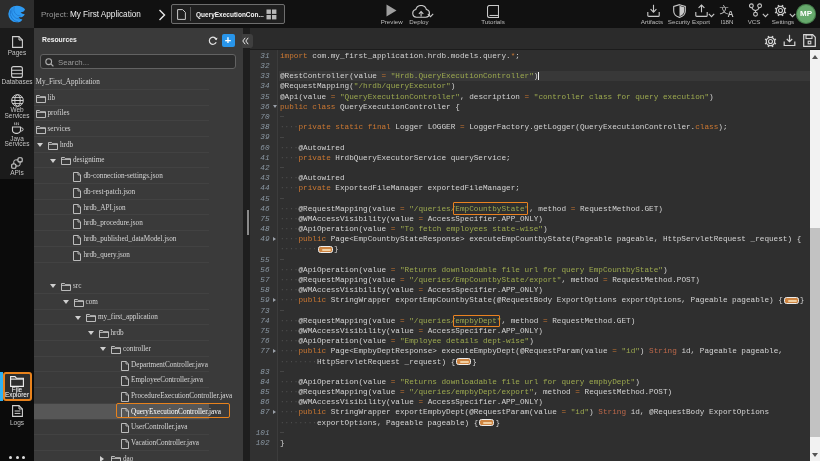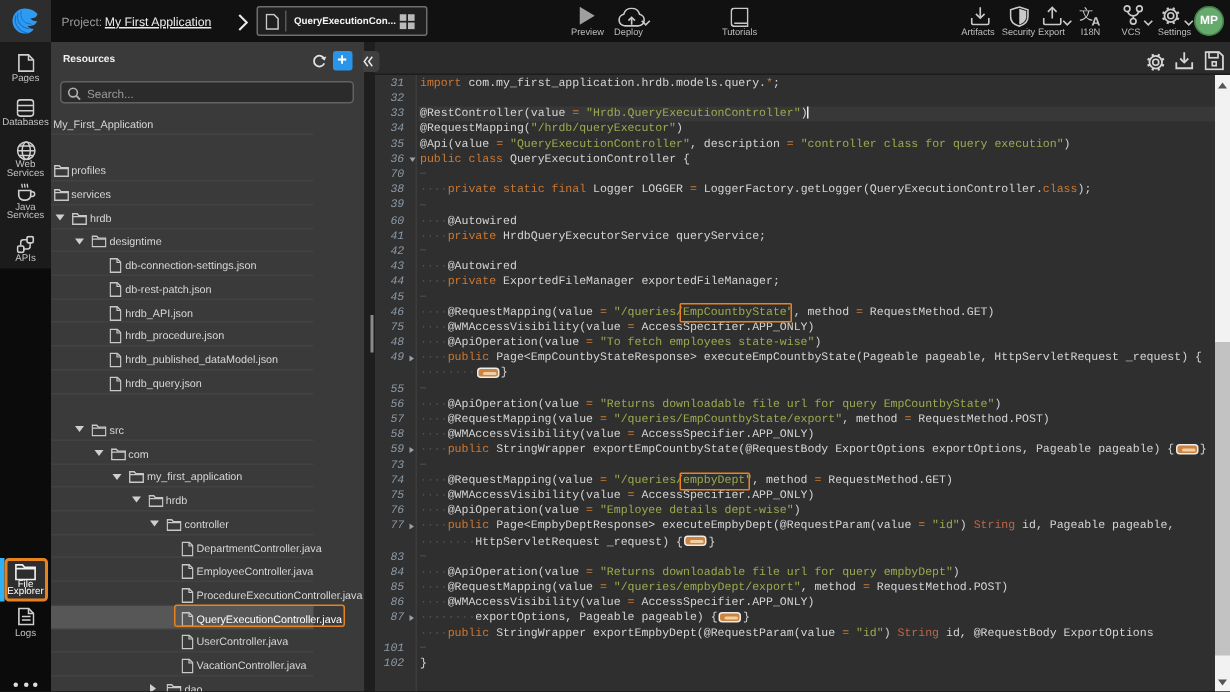--- a/index.html
+++ b/index.html
@@ -35,21 +35,21 @@
 #tree { position:absolute; left:34px; top:28px; width:209px; height:433px; background:#3a3a3a; overflow:hidden; }
 #thead { position:absolute; left:0; top:0; width:209px; height:46px; }
 #rsrc { position:absolute; left:8px; top:7.5px; font-size:6.8px; font-weight:bold; color:#f0f0f0; }
 #plus { position:absolute; left:187.5px; top:5.5px; width:13px; height:13px; background:#2895ea; border-radius:2px;
   color:#fff; font-size:11px; line-height:12px; text-align:center; font-weight:bold;}
 #search { position:absolute; left:6px; top:26px; width:196px; height:15px; background:#2b2b2b;
   border:1px solid #626262; border-radius:3px; }
 #search span { position:absolute; left:17px; top:3px; font-size:7.8px; color:#999999; }
 .trow { position:absolute; left:0; width:209px; height:15.7px; border-bottom:1px solid #424242; }
 .trow.sel { background:#575757; }
-.tt { position:absolute; top:3.8px; font-size:7.2px; color:#d6d6d6; white-space:nowrap; }
+.tt { position:absolute; top:3.8px; font-size:7.2px; color:#d6d6d6; white-space:nowrap;font-family:Liberation Serif, serif; }
 .sel .tt { color:#ffffff; }
 .ti { position:absolute; top:3.8px; }
 
 .tc { position:absolute; top:6px; width:0; height:0;
   border-left:3.5px solid transparent; border-right:3.5px solid transparent; border-top:4.5px solid #cfcfcf; }
 .tcr { border-top:3.5px solid transparent; border-bottom:3.5px solid transparent; border-left:4.5px solid #cfcfcf;
   border-right:none; top:4.5px; }
 .selbox { position:absolute; left:116px; top:-0.5px; width:113.5px; height:14.8px;
   border:1.5px solid #e8821c; border-radius:2px; }
 #collapse { position:absolute; left:242px; top:33.5px; width:10.5px; height:14px; background:#3f3f3f;
@@ -103,21 +103,21 @@
   <div id="topbar">
     <div id="logo">
         <svg width="18" height="18" viewBox="0 0 22 22">
 <path d="M11 0.8 A 10.2 10.2 0 1 0 10.2 21.2 Q 15.8 21.4 17.6 17.6 Q 13.8 17.4 12.9 14.9 Q 18.9 15.6 20.5 11.2 Q 16.2 11 15.1 8.7 Q 19.9 9 20.8 5.2 Q 17.2 1 11 0.8 Z" fill="#2e9af2"></path>
 <path d="M3.2 6.5 Q 1.6 12 4.8 16.2 Q 8 20.3 12.6 20.6" fill="none" stroke="#1b72cc" stroke-width="1"></path>
 <path d="M4.9 4.5 Q 3.6 9.5 6.3 13.2 Q 9 17 14.2 17.2" fill="none" stroke="#1b72cc" stroke-width="0.9"></path>
 <path d="M7.6 2.4 Q 6.3 6.8 8.4 10 Q 10.6 13.4 15.9 13.6" fill="none" stroke="#1b72cc" stroke-width="0.8"></path>
 </svg>
       </div>
     <span class="tbtxt" style="left:41px;">Project:</span>
-    <span class="tbtxt" style="left:69.9px; color:#ededed; font-size:8.2px;text-decoration:underline;">My First Application</span>
+    <span class="tbtxt" style="left:69.9px; color:#ededed; font-size:8.2px;">My First Application</span>
     <span class="abs" style="left:158px; top:8.5px;">
         <svg width="8" height="12" viewBox="0 0 8 12">
           <path d="M1.5 1 L6.5 6 L1.5 11" fill="none" stroke="#e8e8e8" stroke-width="1.4"></path>
         </svg>
       </span>
     <div id="tab">
       <span class="abs" style="left:5px; top:4px;">
           <svg width="9" height="11" viewBox="0 0 9 11">
             <path d="M0.6 0.6 h5 l2.8 2.8 v7 h-7.8 z" fill="none" stroke="#c9c9c9" stroke-width="1"></path>
           </svg>
@@ -309,20 +309,29 @@
           <svg width="9" height="9" viewBox="0 0 9 9">
             <circle cx="3.7" cy="3.7" r="2.9" fill="none" stroke="#aeaeae" stroke-width="1.1"></circle>
             <path d="M6 6 L8.4 8.4" stroke="#aeaeae" stroke-width="1.2"></path>
           </svg>
         </span>
       <span>Search...</span>
     </div>
     <div id="treerows" style="position:absolute; left:-34px; top:-28px; width:243px; height:461px;">
 <div class="trow" style="top:74.2px">
           <span class="tt" style="left:35.5px">My_First_Application</span>
+        </div>
+<div class="trow" style="top:89.9px">
+          <span class="ti" style="left:35.5px">
+            <svg class="ticon" width="10" height="9" viewBox="0 0 10 9">
+              <path d="M0.5 1.5 h3 l1 1.2 h5 v5.8 h-9 z" fill="none" stroke="#c9c9c9" stroke-width="0.9"></path>
+              <path d="M0.5 3.4 h9" stroke="#c9c9c9" stroke-width="0.9"></path>
+            </svg>
+          </span>
+          <span class="tt" style="left:47.5px">lib</span>
         </div>
 <div class="trow" style="top:105.6px">
           <span class="ti" style="left:35.5px">
             <svg class="ticon" width="10" height="9" viewBox="0 0 10 9">
               <path d="M0.5 1.5 h3 l1 1.2 h5 v5.8 h-9 z" fill="none" stroke="#c9c9c9" stroke-width="0.9"></path>
               <path d="M0.5 3.4 h9" stroke="#c9c9c9" stroke-width="0.9"></path>
             </svg>
           </span>
           <span class="tt" style="left:47.5px">profiles</span>
         </div>
@@ -726,22 +735,22 @@
 <div class="cl"><span class="bl"></span></div>
 <div class="cl"><span class="d">····</span>@RequestMapping(value <span class="k">= </span><span class="s">"/queries/empbyDept"</span>, method <span class="k">= </span>RequestMethod.GET)</div>
 <div class="cl"><span class="d">····</span>@WMAccessVisibility(value <span class="k">= </span>AccessSpecifier.APP_ONLY)</div>
 <div class="cl"><span class="d">····</span>@ApiOperation(value <span class="k">= </span><span class="s">"Employee details dept-wise"</span>)</div>
 <div class="cl"><span class="d">····</span><span class="k">public </span>Page&lt;EmpbyDeptResponse&gt; executeEmpbyDept(@RequestParam(value <span class="k">= </span><span class="s">"id"</span>) <span class="t">String</span> id, Pageable pageable,</div>
 <div class="cl"><span class="d">········</span>HttpServletRequest _request) {<span class="badge"><i></i></span>}</div>
 <div class="cl"><span class="bl"></span></div>
 <div class="cl"><span class="d">····</span>@ApiOperation(value <span class="k">= </span><span class="s">"Returns downloadable file url for query empbyDept"</span>)</div>
 <div class="cl"><span class="d">····</span>@RequestMapping(value <span class="k">= </span><span class="s">"/queries/empbyDept/export"</span>, method <span class="k">= </span>RequestMethod.POST)</div>
 <div class="cl"><span class="d">····</span>@WMAccessVisibility(value <span class="k">= </span>AccessSpecifier.APP_ONLY)</div>
+<div class="cl"><span class="d">····</span><span class="k">public </span>StringWrapper exportEmpbyDept(@RequestParam(value <span class="k">= </span><span class="s">"id"</span>) <span class="t">String</span> id, @RequestBody ExportOptions</div>
 <div class="cl"><span class="d">········</span>exportOptions, Pageable pageable) {<span class="badge"><i></i></span>}</div>
-<div class="cl"><span class="d">····</span><span class="k">public </span>StringWrapper exportEmpbyDept(@RequestParam(value <span class="k">= </span><span class="s">"id"</span>) <span class="t">String</span> id, @RequestBody ExportOptions</div>
 <div class="cl"><span class="bl"></span></div>
 <div class="cl">}</div>
     </div>
       </div>
     <div class="hlbox" style="left:203px; top:152.4px; width:75px; height:12.6px;"></div>
     <div class="hlbox" style="left:203px; top:264.6px; width:47px; height:12.6px;"></div>
   </div>
   <div id="esb">
       <div class="up"></div>
       <div id="ethumb"></div>

